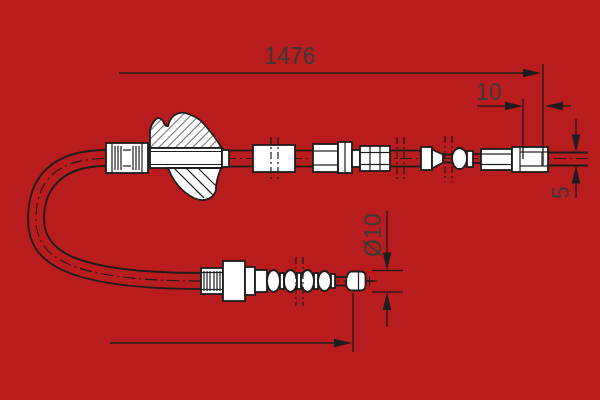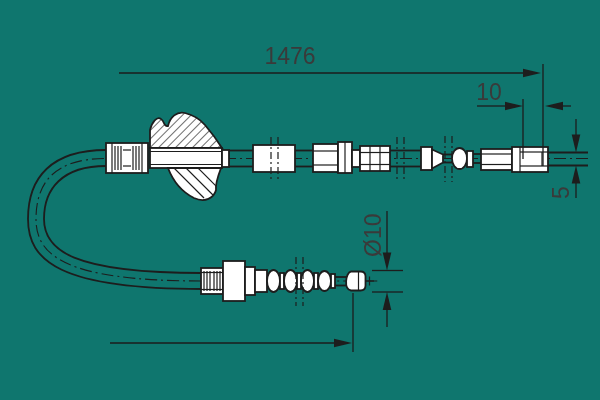--- a/index.html
+++ b/index.html
@@ -4,21 +4,21 @@
 <style>
   html, body {
     margin: 0;
     padding: 0;
     background: #ffffff;
   }
   #stage {
     position: relative;
     width: 600px;
     height: 400px;
-    background: #0f766e;
+    background: #b91c1c;
     overflow: hidden;
     font-family: "Liberation Sans", sans-serif;
   }
   svg { display: block; }
   .outline   { fill: none; stroke: #1d1d1d; stroke-width: 1.8; }
   .outlineW  { fill: #ffffff; stroke: #1d1d1d; stroke-width: 1.8; }
   .detail    { fill: none; stroke: #1d1d1d; stroke-width: 1.2; }
   .centerln  { fill: none; stroke: #1d1d1d; stroke-width: 1.1;
                stroke-dasharray: 12 4 2 4; }
   .breakln   { fill: none; stroke: #1d1d1d; stroke-width: 1.2;

